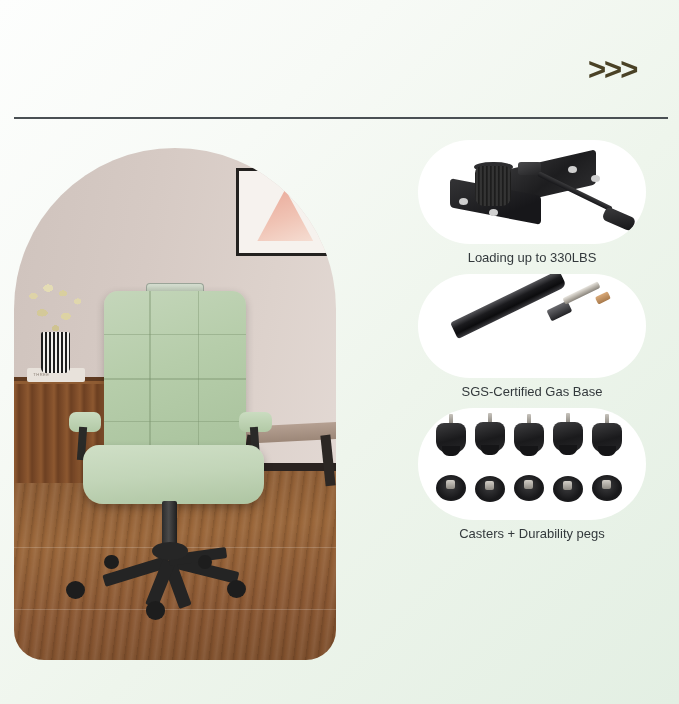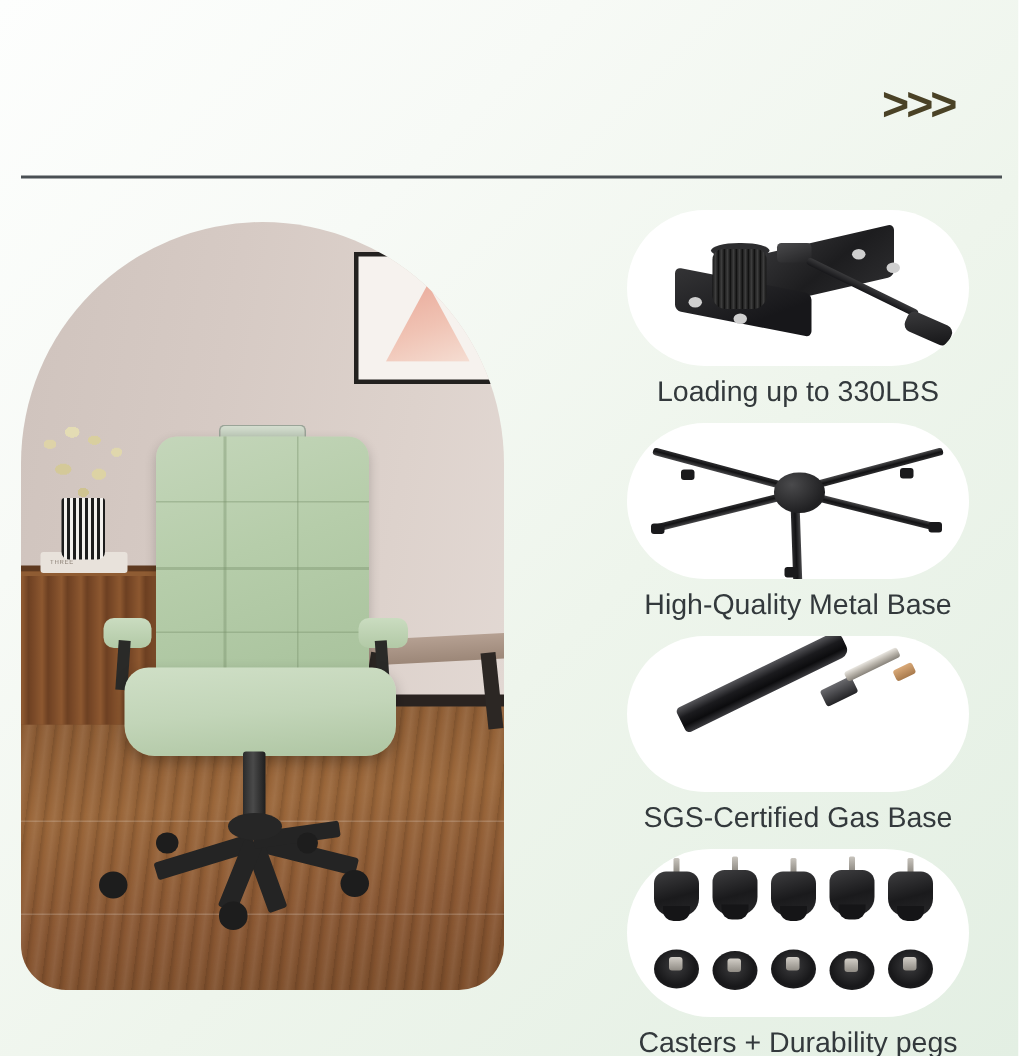--- a/index.html
+++ b/index.html
@@ -223,21 +223,21 @@
     margin:0 auto;
     background:#ffffff;
     border-radius:52px;
     overflow:hidden;
   }
   .card.casters { height:112px; border-radius:56px; }
 
   .caption {
     margin-top:5px;
     text-align:center;
-    font-size:19px;
+    font-size:13px;
     color:#33393c;
     line-height:1.32;
     font-weight:400;
   }
 
   
   .tm-plate {
     position:absolute; left:26%; top:22%; width:52%; height:34%;
     background:linear-gradient(150deg,#3b3b3d 0%, #1d1d1f 60%, #2b2b2d 100%);
     border-radius:4px;
@@ -428,36 +428,20 @@
         <div class="tm-hole" style="left:31%; top:66%;"></div>
         <div class="tm-knob-top"></div>
         <div class="tm-knob"></div>
         <div class="tm-bolt"></div>
         <div class="tm-lever"></div>
         <div class="tm-grip"></div>
       </div>
       <div class="caption">Loading up to 330LBS</div>
     </div>
 
-    <div class="feature">
-      <div class="card">
-        <div class="mb-arm" style="left:50%; top:40%; width:44%; height:5px; transform:rotate(-15deg);"></div>
-        <div class="mb-arm" style="left:50%; top:42%; width:43%; height:5px; transform:rotate(14deg);"></div>
-        <div class="mb-arm" style="left:50%; top:40%; width:44%; height:5px; transform:rotate(195deg);"></div>
-        <div class="mb-arm" style="left:50%; top:42%; width:43%; height:5px; transform:rotate(166deg);"></div>
-        <div class="mb-arm" style="left:49%; top:48%; width:48%; height:6px; transform:rotate(88deg);"></div>
-        <div class="mb-hub"></div>
-        <div class="mb-foot" style="left:7%; top:64%;"></div>
-        <div class="mb-foot" style="left:88%; top:63%;"></div>
-        <div class="mb-foot" style="left:16%; top:30%;"></div>
-        <div class="mb-foot" style="left:80%; top:29%;"></div>
-        <div class="mb-foot" style="left:46%; top:92%;"></div>
-      </div>
-      <div class="caption">High-Quality Metal Base</div>
-    </div>
 
     <div class="feature">
       <div class="card">
         <div class="gl-body"></div>
         <div class="gl-collar"></div>
         <div class="gl-rod"></div>
         <div class="gl-tip"></div>
       </div>
       <div class="caption">SGS-Certified Gas Base</div>
     </div>

